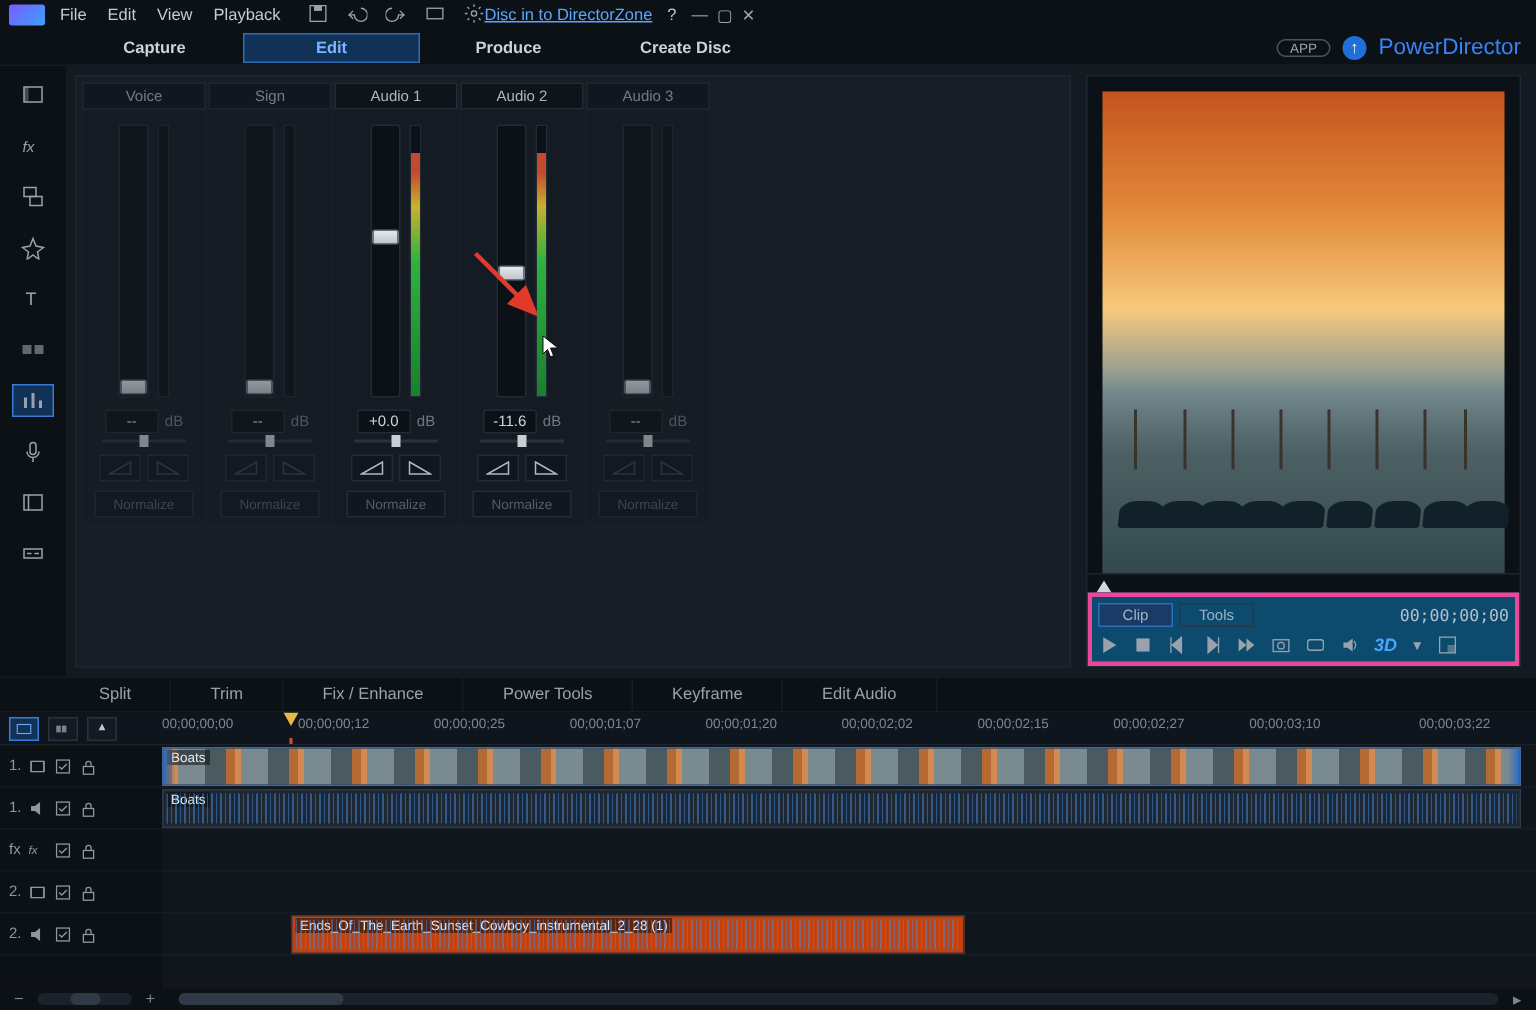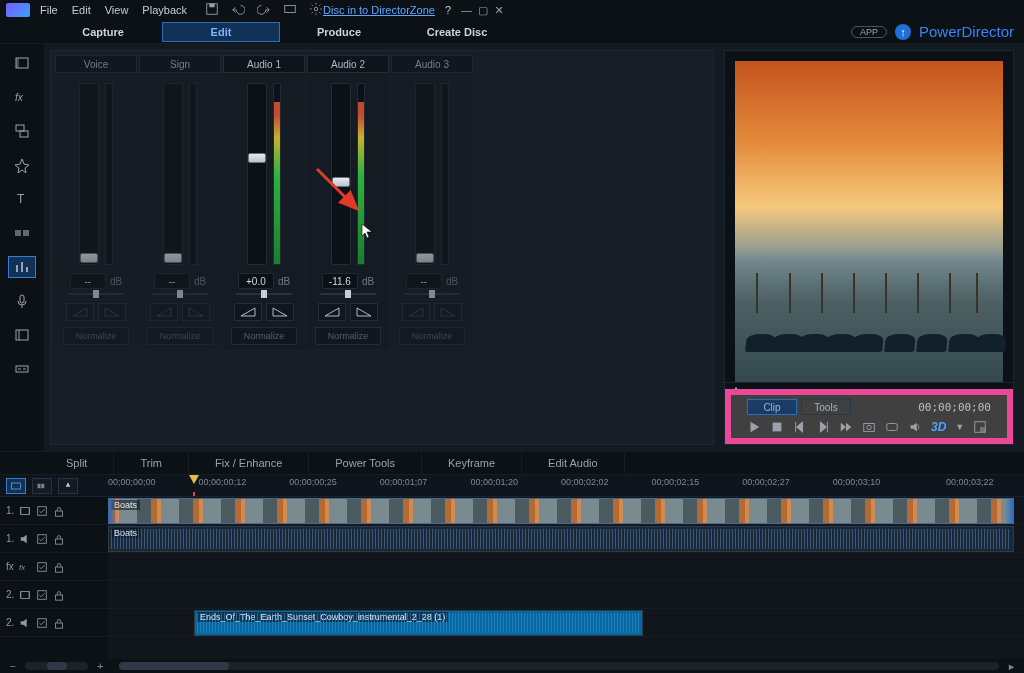--- a/index.html
+++ b/index.html
@@ -61,21 +61,21 @@
 
 
 .preview { width: 300px; padding: 6px 10px 6px 0; display:flex; flex-direction:column; }
 .pv-img { flex:1; background:#0b1117; border:1px solid #1e2730; overflow:hidden; position:relative; }
 .pv-canvas { position:absolute; left:10px; right:10px; top:10px; bottom:60px; background:linear-gradient(to bottom,#c4541e 0%,#e38a3a 25%,#f6c97c 45%,#7a9196 62%,#3e5a5f 100%); }
 .gond { position:absolute; bottom:0; left:0; right:0; height:42%; background:linear-gradient(to bottom, rgba(0,0,0,0) 0%, rgba(30,40,40,.35) 40%); }
 .boat { position:absolute; bottom:10%; width:30px; height:18px; background:#12202a; border-radius:40% 40% 10% 10%; transform:skewX(-6deg); }
 .mast { position:absolute; bottom:22%; width:2px; height:40px; background:#39332c; }
 .pv-timeline { height:18px; background:#0b1117; border-top:1px solid #1e2730; position:relative; }
 .pv-timeline .ph { position:absolute; left:6px; top:4px; width:0;height:0;border-left:5px solid transparent;border-right:5px solid transparent;border-bottom:8px solid #d0d6dd; }
-.pv-ctrls { background:#404040; border:6px solid #ec4899; padding:4px 16px; }
+.pv-ctrls { background:#0c4a6e; border:3px solid #ec4899; padding:4px 4px; }
 .pv-tabs { display:flex; gap:4px; align-items:center; }
 .pv-tab { width:50px; height:16px; border:1px solid #2a3745; font-size:10px; display:flex;align-items:center;justify-content:center; color:#9fb2c6; cursor:pointer;}
 .pv-tab.active { background:#1a3b66; border-color:#2c6fb8; }
 .pv-time { margin-left:auto; font-size:11px; color:#b6c0cb; font-family:monospace; }
 .pv-transport { display:flex; gap:9px; margin-top:5px; color:#9aa3ad; align-items:center; }
 .pv-transport svg { width:14px; height:14px; cursor:pointer; }
 .pv-transport .td { color:#4aa3ff; font-weight:bold; font-size:12px; font-style:italic; }
 
 
 .toolstrip { height:24px; background:#0c1116; border-top:1px solid #161c23; border-bottom:1px solid #161c23; display:flex; align-items:center; padding:0 12px; gap:0; }
@@ -101,21 +101,21 @@
 .tl-tracks { flex:1; position:relative; background:#10161c; }
 .tl-row { position:absolute; left:0; right:0; height:28px; border-bottom:1px solid #161c23; }
 .clip { position:absolute; top:1px; bottom:1px; border:1px solid #2e3a47; overflow:hidden; }
 .clip.video { background:repeating-linear-gradient(90deg,#b56a34 0,#b56a34 6px,#d08a52 6px,#d08a52 10px,#7a8b8f 10px,#7a8b8f 28px,#4a5a5e 28px,#4a5a5e 42px); border-color:#3d6aa5; }
 .clip .cliptail { position:absolute; top:0; bottom:0; width:8px; }
 .clip.video .cliptail.left { left:0; background:linear-gradient(90deg,#2a6dc4,transparent); }
 .clip.video .cliptail.right { right:0; background:linear-gradient(-90deg,#2a6dc4,transparent); }
 .clip.audio { background:#1b2732; }
 .clip.audio .wave { position:absolute; inset:2px; background:
   repeating-linear-gradient(90deg, #4f8bd6 0 1px, transparent 1px 3px); opacity:.5; }
-.clip.audio2 { background:#0369a1; }
+.clip.audio2 { background:#c2410c; }
 .clip .cliplabel { position:absolute; left:2px; top:1px; font-size:9px; color:#e7edf4; background:rgba(10,15,20,.55); padding:0 3px; }
 
 .tl-scroll { height:14px; background:#0c1116; display:flex; align-items:center; padding:0 6px; gap:6px; }
 .tl-scroll .zb { width:14px;height:12px; color:#7d8792; display:flex;align-items:center;justify-content:center; }
 .tl-scroll .sb { height:8px; background:#1a222b; border-radius:4px; }
 .tl-scroll .sb.z { width:66px; }
 .tl-scroll .sb.h { flex:0 0 880px; margin-left:6px; position:relative; }
 .tl-scroll .sb .th { position:absolute; left:0; width:110px; top:0; bottom:0; background:#2f3a46; border-radius:4px; }
 </style>
 </head>

